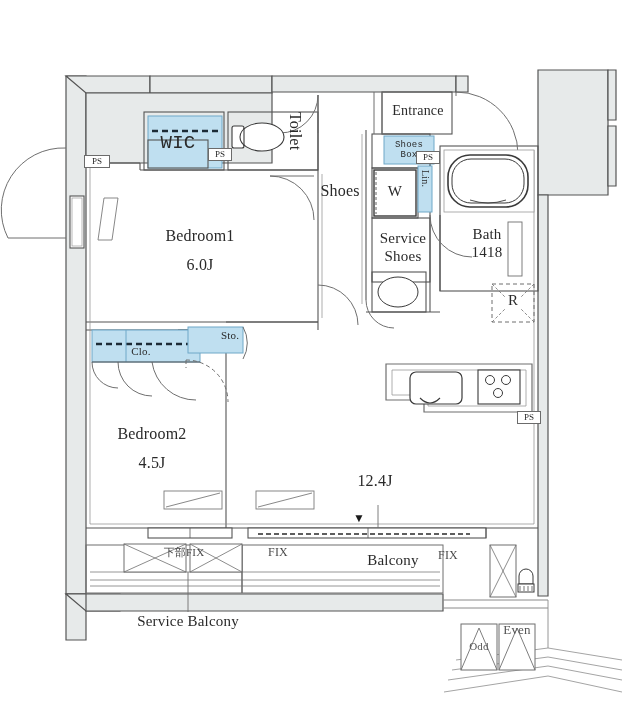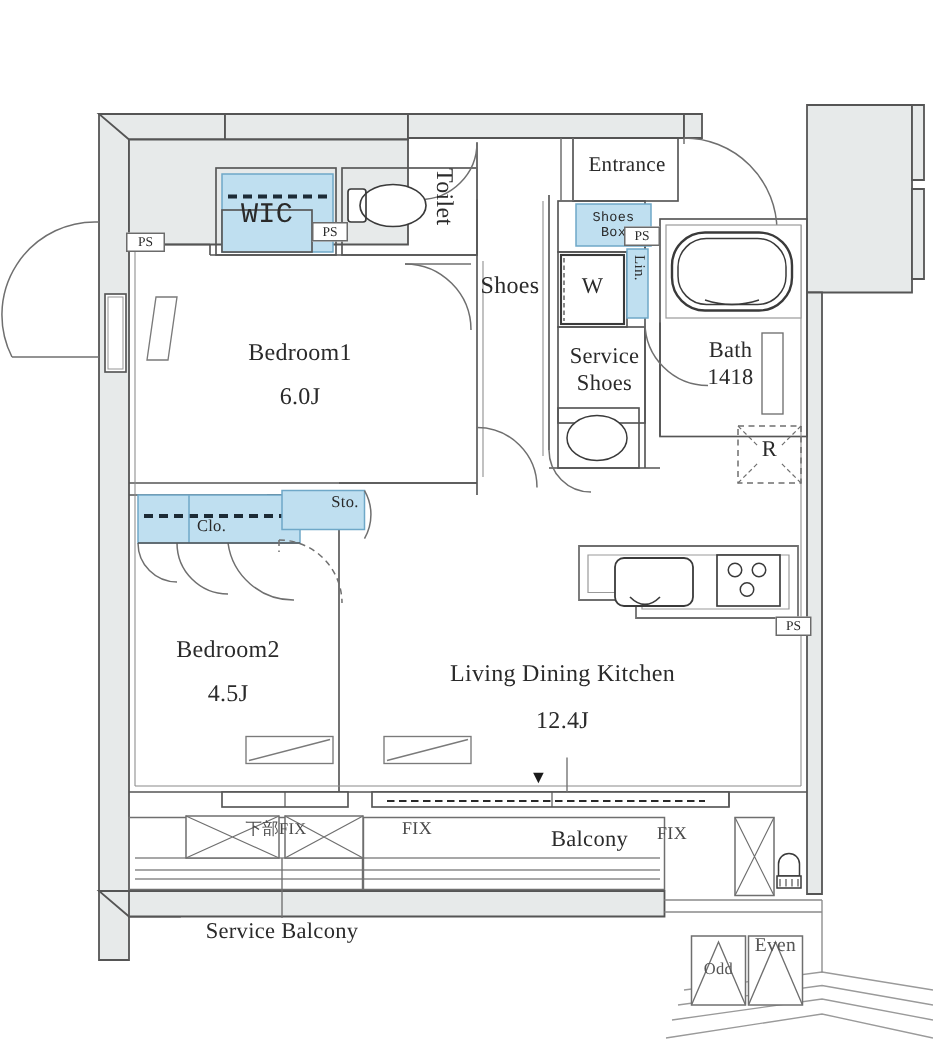--- a/index.html
+++ b/index.html
@@ -255,21 +255,20 @@
       <path d="M378,505 L378,528"></path>
     </g>
   </svg>
 
   <div class="lbl rname ctr" style="left:200px;top:227px;">Bedroom1</div>
   <div class="lbl rsize ctr" style="left:200px;top:256px;">6.0J</div>
 
   <div class="lbl rname ctr" style="left:152px;top:425px;">Bedroom2</div>
   <div class="lbl rsize ctr" style="left:152px;top:454px;">4.5J</div>
 
-  <div class="lbl rname ctr" style="left:375px;top:441px;">Living Dining Kitchen</div>
   <div class="lbl rsize ctr" style="left:375px;top:472px;">12.4J</div>
 
   <div class="lbl rname ctr" style="left:340px;top:182px;">Shoes</div>
 
   <div class="lbl rname vert" style="left:286px;top:112px;">Toilet</div>
 
   <div class="lbl small ctr" style="left:418px;top:103px;font-size:14px;">Entrance</div>
 
   <div class="lbl ctr" style="left:403px;top:230px;font-size:15px;">Service</div>
   <div class="lbl ctr" style="left:403px;top:248px;font-size:15px;">Shoes</div>

